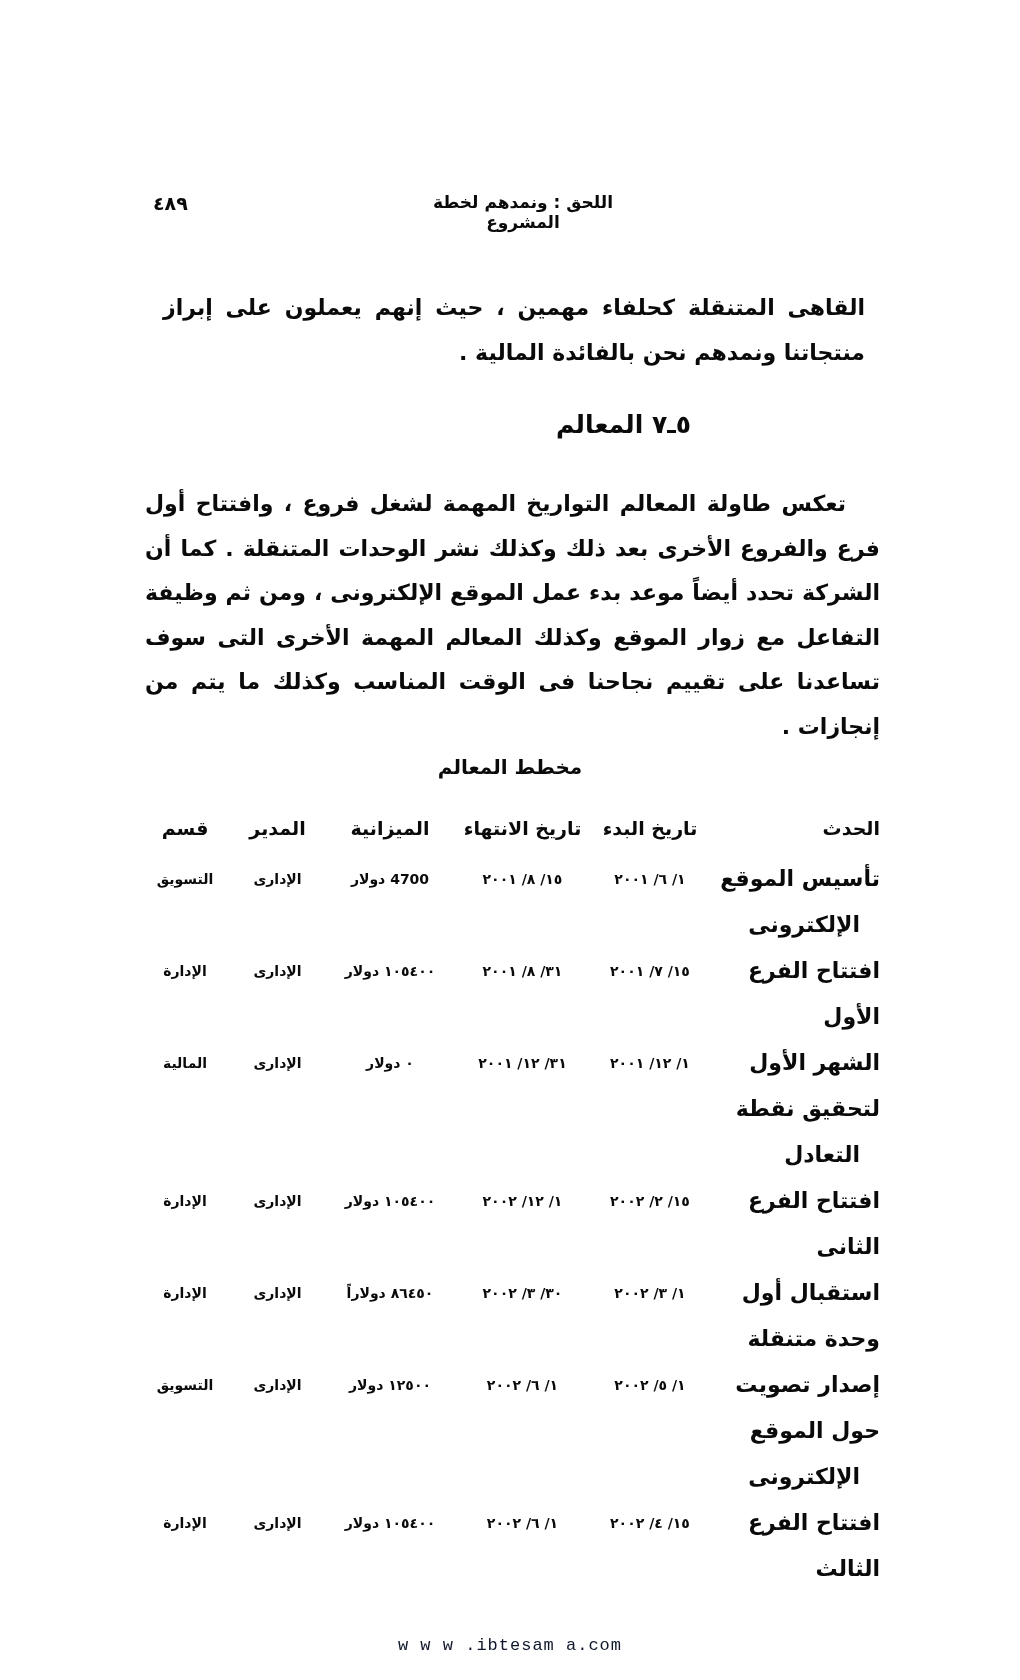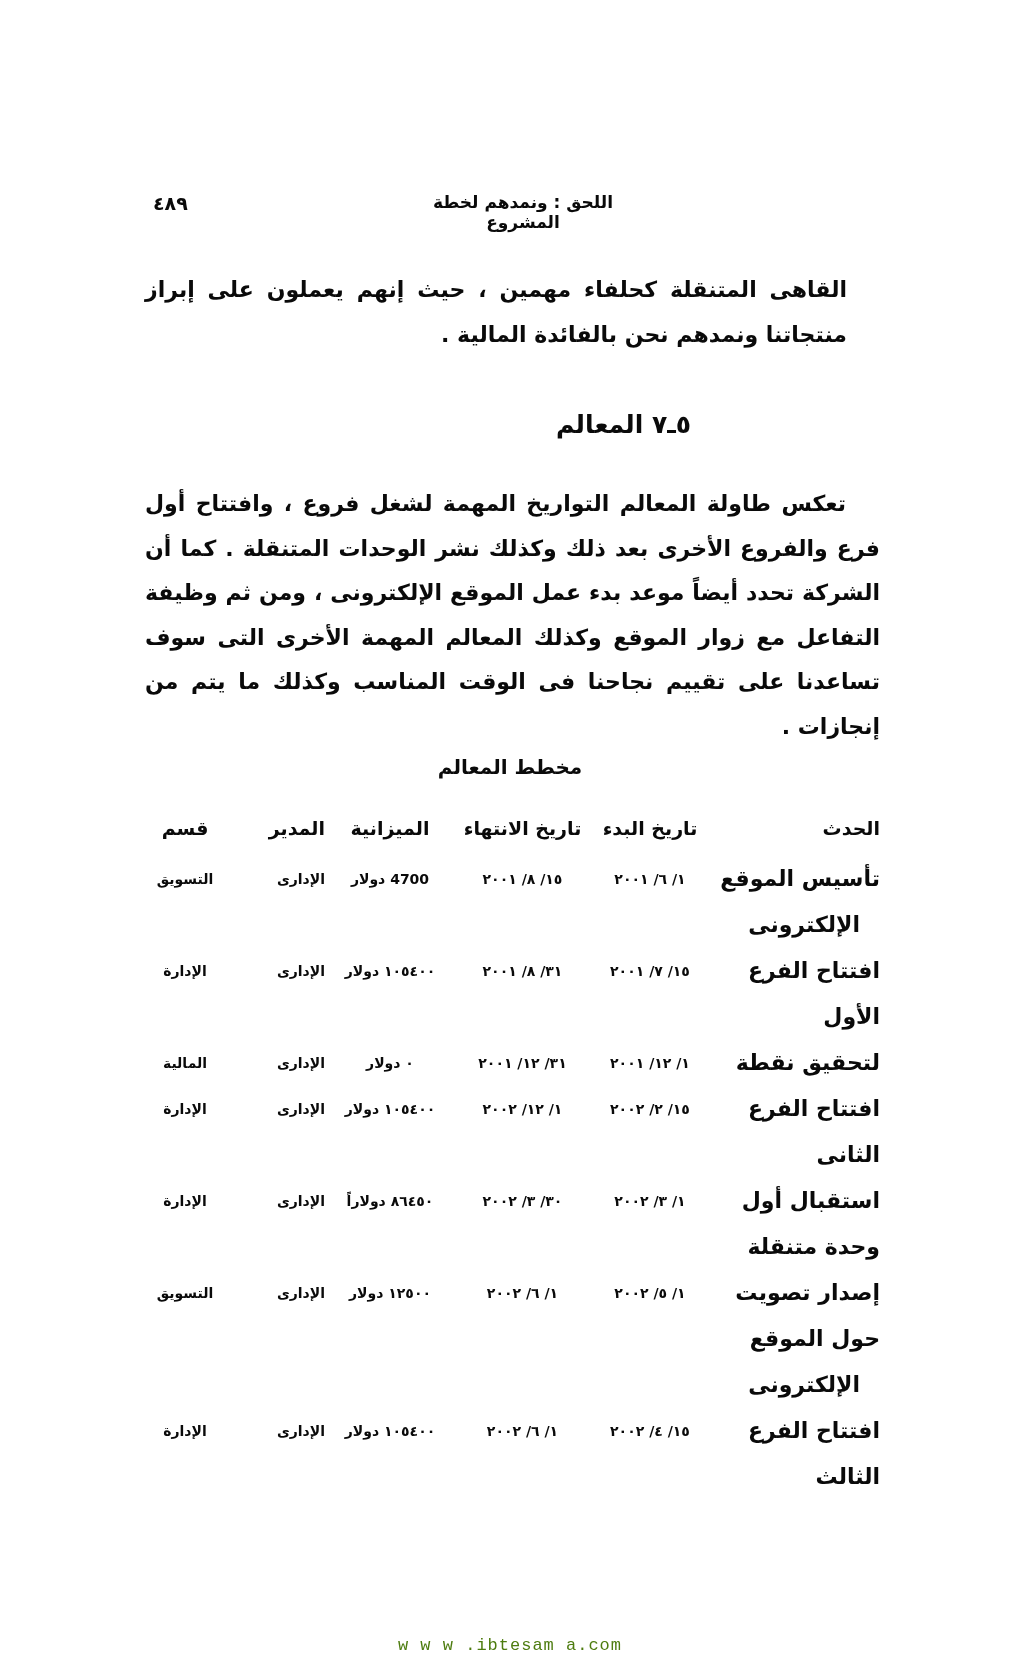--- a/index.html
+++ b/index.html
@@ -97,51 +97,51 @@
       align-items: flex-start;
     }
     .cell {
       font-weight: bold;
       white-space: nowrap;
     }
     .c-event   { width: 170px; text-align: right; font-size: 22px; line-height: 46px; white-space: normal; }
     .c-start   { width: 120px; text-align: center; font-size: 14px; line-height: 46px; }
     .c-end     { width: 135px; text-align: center; font-size: 14px; line-height: 46px; }
     .c-budget  { width: 130px; text-align: center; font-size: 14px; line-height: 46px; }
-    .c-manager { width: 95px;  text-align: right; font-size: 14px; line-height: 46px; }
+    .c-manager { width: 95px;  text-align: center; font-size: 14px; line-height: 46px; }
     .c-dept    { width: 90px;  text-align: center; font-size: 14px; line-height: 46px; }
     .thead .cell { font-size: 19px; line-height: 36px; }
     .thead .c-event { font-size: 19px; }
     .thead { margin-bottom: 10px; }
     .event-line { display: block; }
     .event-line.indent { padding-right: 20px; }
     .watermark {
       position: absolute;
       top: 1636px;
       left: 0;
       width: 1020px;
       text-align: center;
       font-family: "Liberation Mono", monospace;
       font-size: 17px;
       letter-spacing: 1px;
-      color: #4d7c0f;
+      color: #0f172a;
       white-space: pre;
     }
   </style>
 </head>
 <body>
 
 <div class="page">
 
   <div class="running-head">
     <span class="page-number">٤٨٩</span>
     <span class="running-title">اللحق : ونمدهم لخطة المشروع</span>
   </div>
 
-  <p class="para para-intro" style="margin:0;">القاهى المتنقلة كحلفاء مهمين ، حيث إنهم يعملون على إبراز منتجاتنا ونمدهم نحن بالفائدة المالية .</p>
+  <p class="para para-intro" style="margin:18px;">القاهى المتنقلة كحلفاء مهمين ، حيث إنهم يعملون على إبراز منتجاتنا ونمدهم نحن بالفائدة المالية .</p>
 
   <h2 class="section-title" style="margin:0;">٥ـ٧ المعالم</h2>
 
   <p class="para para-main" style="margin:0; text-indent:34px;">تعكس طاولة المعالم التواريخ المهمة لشغل فروع ، وافتتاح أول فرع والفروع الأخرى بعد ذلك وكذلك نشر الوحدات المتنقلة . كما أن الشركة تحدد أيضاً موعد بدء عمل الموقع الإلكترونى ، ومن ثم وظيفة التفاعل مع زوار الموقع وكذلك المعالم المهمة الأخرى التى سوف تساعدنا على تقييم نجاحنا فى الوقت المناسب وكذلك ما يتم من إنجازات .</p>
 
   <div class="table-title">مخطط المعالم</div>
 
   <div class="table">
     <div class="trow thead">
       <div class="cell c-event">الحدث</div>
@@ -170,21 +170,23 @@
       </div>
       <div class="cell c-start">١٥/ ٧/ ٢٠٠١</div>
       <div class="cell c-end">٣١/ ٨/ ٢٠٠١</div>
       <div class="cell c-budget">١٠٥٤٠٠ دولار</div>
       <div class="cell c-manager">الإدارى</div>
       <div class="cell c-dept">الإدارة</div>
     </div>
 
     <div class="trow">
       <div class="cell c-event">
+        <span class="event-line">الشهر الأول</span>
         <span class="event-line">لتحقيق نقطة</span>
+        <span class="event-line indent">التعادل</span>
       </div>
       <div class="cell c-start">١/ ١٢/ ٢٠٠١</div>
       <div class="cell c-end">٣١/ ١٢/ ٢٠٠١</div>
       <div class="cell c-budget">٠ دولار</div>
       <div class="cell c-manager">الإدارى</div>
       <div class="cell c-dept">المالية</div>
     </div>
 
     <div class="trow">
       <div class="cell c-event">

